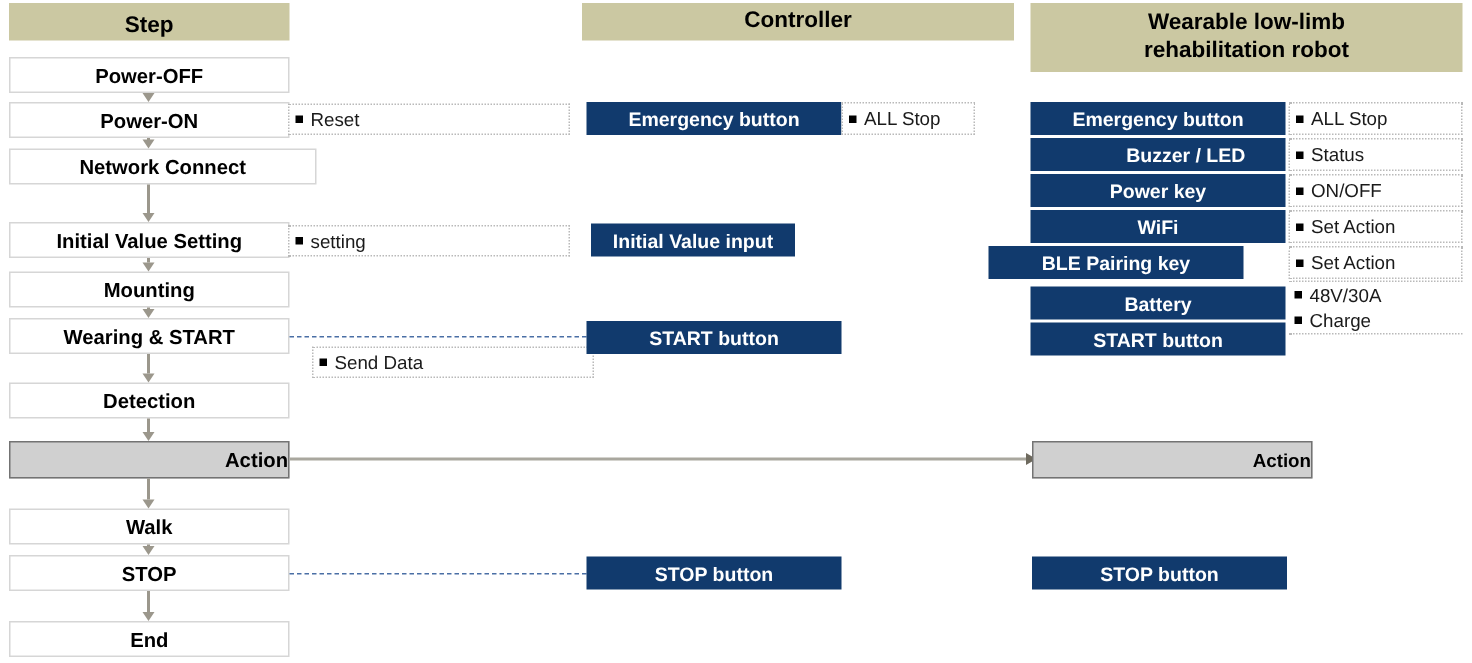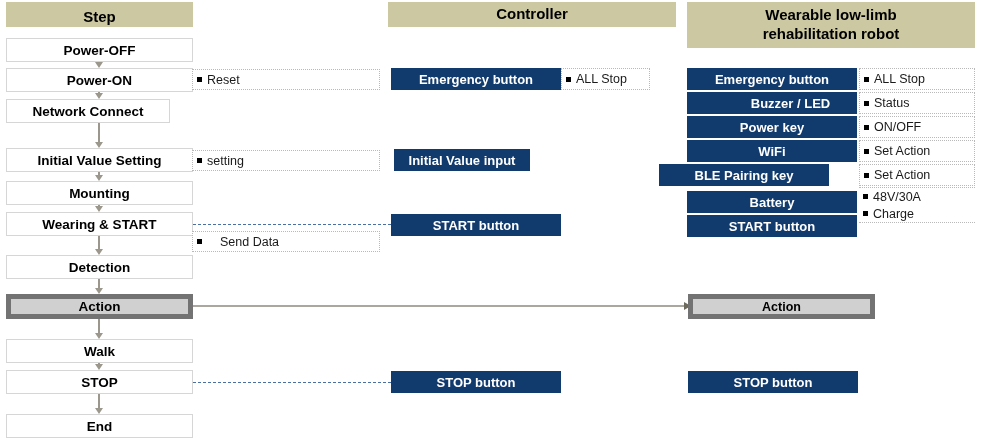--- a/index.html
+++ b/index.html
@@ -18,21 +18,21 @@
   }
   .col-header.two-line{font-size:15px;}
 
   
   .flow-box{
     position:absolute;background:#ffffff;border:1px solid #d6d6d6;
     display:flex;align-items:center;justify-content:center;
     font-weight:bold;font-size:13.5px;color:#000;text-align:center;
     box-sizing:border-box;white-space:nowrap;
   }
-  .flow-box.gray{background:#d0d0d0;border:5px solid #737373;}
+  .flow-box.gray{background:#d0d0d0;border:1px solid #737373;justify-content:flex-end;}
 
   
   .navy-box{
     position:absolute;background:#113a6d;color:#ffffff;
     display:flex;align-items:center;justify-content:center;
     font-weight:bold;font-size:13px;text-align:center;
     box-sizing:border-box;white-space:nowrap;
   }
 
   
@@ -88,21 +88,21 @@
   </div>
 
   <div class="flow-box" style="left:6px;top:38px;width:187px;height:24px;">
     <span>Power-OFF</span>
   </div>
 
   <div class="flow-box" style="left:6px;top:68px;width:187px;height:24px;">
     <span>Power-ON</span>
   </div>
 
-  <div class="flow-box" style="left:6px;top:99px;width:164px;height:24px;">
+  <div class="flow-box" style="left:6px;top:99px;width:205px;height:24px;">
     <span>Network  Connect</span>
   </div>
 
   <div class="flow-box" style="left:6px;top:148px;width:187px;height:24px;">
     <span>Initial Value Setting</span>
   </div>
 
   <div class="flow-box" style="left:6px;top:212px;width:187px;height:24px;">
     <span>Wearing &amp; START</span>
   </div>
@@ -164,21 +164,21 @@
   <div class="note-box" style="left:192px;top:69px;width:188px;height:21px;">
     <span class="note-bullet"></span>
     <span class="note-text">Reset</span>
   </div>
 
   <div class="note-box" style="left:192px;top:150px;width:188px;height:21px;">
     <span class="note-bullet"></span>
     <span class="note-text">setting</span>
   </div>
 
-  <div class="note-box" style="left:192px;top:231px;width:188px;height:21px;gap:13px;">
+  <div class="note-box" style="left:208px;top:231px;width:188px;height:21px;">
     <span class="note-bullet"></span>
     <span class="note-text">Send Data</span>
   </div>
 
   <div class="hline-dashed" style="left:193px;top:224px;width:198px;"></div>
 
   <div class="hline-solid" style="left:193px;top:305px;width:494px;"></div>
   <div class="harrow-right" style="left:684px;top:302px;"></div>
 
   <div class="hline-dashed" style="left:193px;top:382px;width:198px;"></div>

